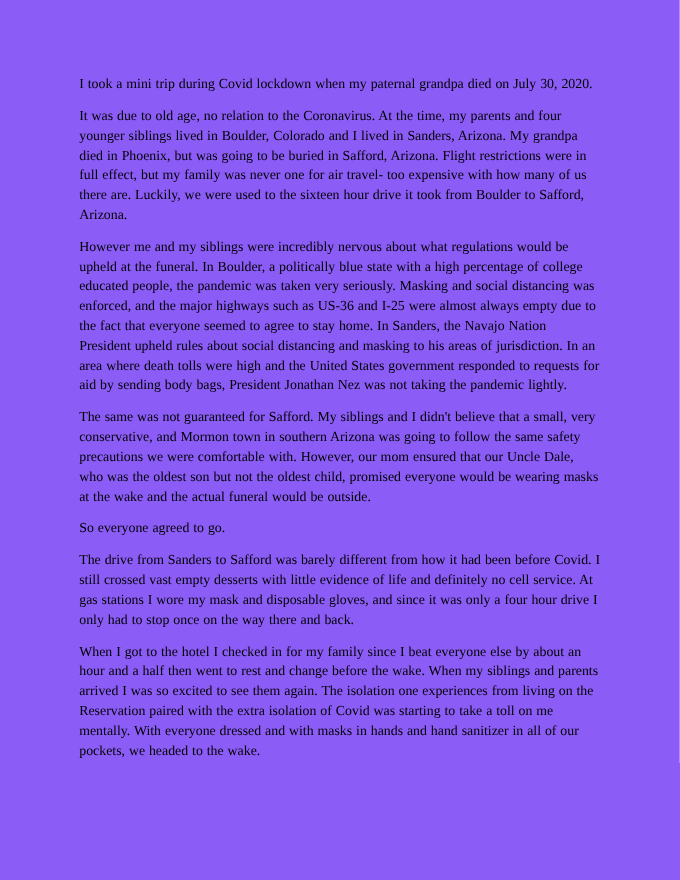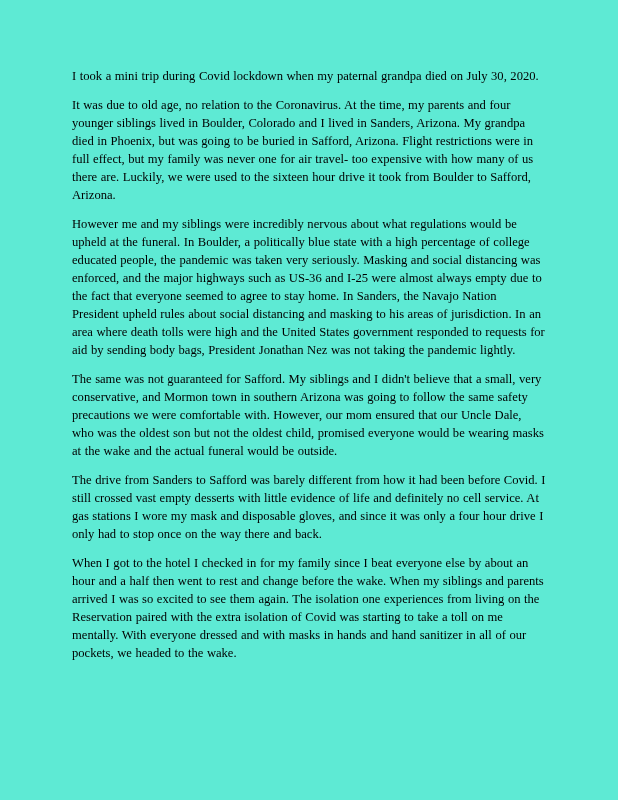--- a/index.html
+++ b/index.html
@@ -9,21 +9,21 @@
   }
   body {
     width: 618px;
     height: 800px;
     overflow: hidden;
   }
   .page {
     box-sizing: border-box;
     width: 618px;
     height: 800px;
-    background: #5eead4;
+    background: #8b5cf6;
     padding: 67px 72px 0 72px;
   }
   .content {
     width: 474px;
   }
   .content p {
     margin: 0 0 11px 0;
     font-family: "Liberation Serif", "DejaVu Serif", serif;
     font-size: 12.6px;
     line-height: 18px;
@@ -37,16 +37,17 @@
 </style>
 </head>
 <body>
 
 <main class="page">
   <article class="content" id="paragraph-container">
       <p><span>I took a mini trip during Covid lockdown when my paternal grandpa died on July 30, 2020.</span></p>
       <p><span>It was due to old age, no relation to the Coronavirus. At the time, my parents and four younger siblings lived in Boulder, Colorado and I lived in Sanders, Arizona. My grandpa died in Phoenix, but was going to be buried in Safford, Arizona. Flight restrictions were in full effect, but my family was never one for air travel- too expensive with how many of us there are. Luckily, we were used to the sixteen hour drive it took from Boulder to Safford, Arizona.</span></p>
       <p><span>However me and my siblings were incredibly nervous about what regulations would be upheld at the funeral. In Boulder, a politically blue state with a high percentage of college educated people, the pandemic was taken very seriously. Masking and social distancing was enforced, and the major highways such as US-36 and I-25 were almost always empty due to the fact that everyone seemed to agree to stay home. In Sanders, the Navajo Nation President upheld rules about social distancing and masking to his areas of jurisdiction. In an area where death tolls were high and the United States government responded to requests for aid by sending body bags, President Jonathan Nez was not taking the pandemic lightly.</span></p>
       <p><span>The same was not guaranteed for Safford. My siblings and I didn't believe that a small, very conservative, and Mormon town in southern Arizona was going to follow the same safety precautions we were comfortable with. However, our mom ensured that our Uncle Dale, who was the oldest son but not the oldest child, promised everyone would be wearing masks at the wake and the actual funeral would be outside.</span></p>
+      <p><span>So everyone agreed to go.</span></p>
       <p><span>The drive from Sanders to Safford was barely different from how it had been before Covid. I still crossed vast empty desserts with little evidence of life and definitely no cell service. At gas stations I wore my mask and disposable gloves, and since it was only a four hour drive I only had to stop once on the way there and back.</span></p>
       <p><span>When I got to the hotel I checked in for my family since I beat everyone else by about an hour and a half then went to rest and change before the wake. When my siblings and parents arrived I was so excited to see them again. The isolation one experiences from living on the Reservation paired with the extra isolation of Covid was starting to take a toll on me mentally. With everyone dressed and with masks in hands and hand sanitizer in all of our pockets, we headed to the wake.</span></p>
     </article>
 </main>
 
 </body></html>

